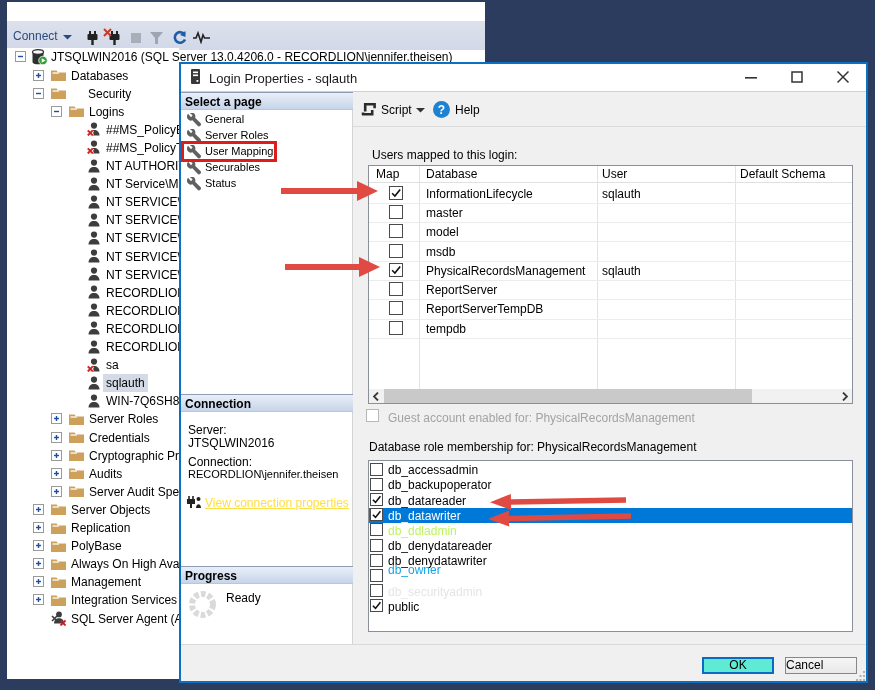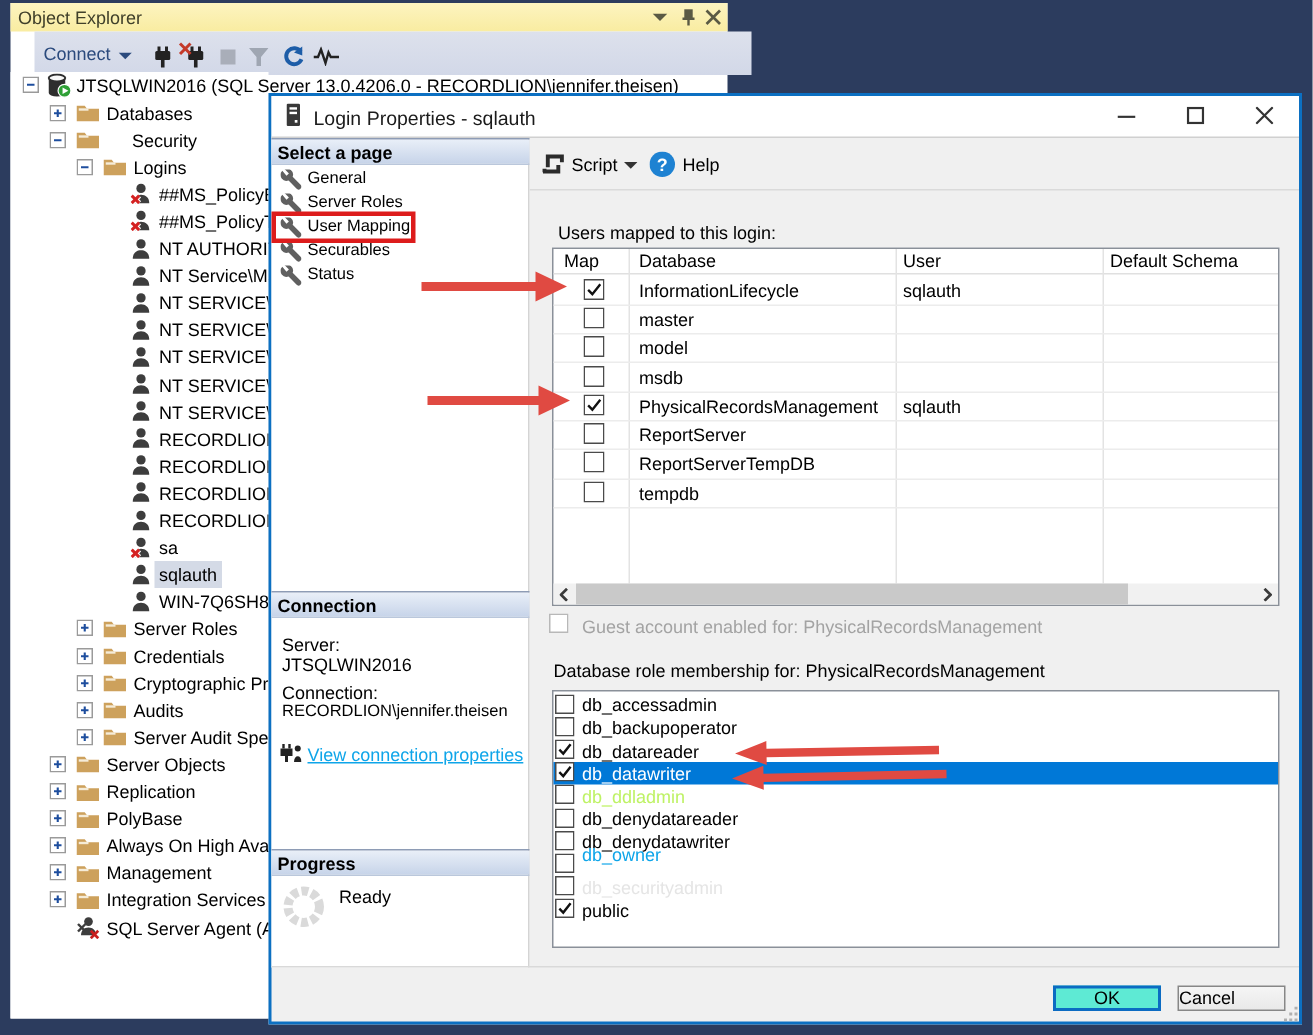--- a/index.html
+++ b/index.html
@@ -3,36 +3,21 @@
 <style>
 *{margin:0;padding:0;box-sizing:border-box}
 html,body{width:875px;height:690px;overflow:hidden}
 body{background:#2c3c5e;font-family:"Liberation Sans",sans-serif;position:relative}
 .abs{position:absolute}
 .t12{font-size:12px;color:#000;white-space:nowrap}
 svg{display:block}
 </style></head><body>
 
 <div class="abs" style="left:7px;top:2px;width:478px;height:677px;background:#fff">
-<div class="abs" style="left:0;top:0;width:478px;height:19px;background:linear-gradient(180deg,#fcf4c0,#f9eca1)">
-      <div class="abs t12" style="left:5px;top:3px;color:#40402a">Object Explorer</div>
-      <svg class="abs" style="left:428px;top:7px" width="10" height="6">
-        <polygon points="0,0 10,0 5,5" fill="#5a5a44"></polygon>
-      </svg>
-      <svg class="abs" style="left:446px;top:4px" width="12" height="12" fill="none" stroke="#5a5a44" stroke-width="1.6">
-        <rect x="4" y="1" width="4" height="5" fill="#5a5a44"></rect>
-        <line x1="2" y1="6.5" x2="10" y2="6.5"></line>
-        <line x1="6" y1="7" x2="6" y2="11"></line>
-      </svg>
-      <svg class="abs" style="left:463px;top:4px" width="11" height="11" stroke="#5a5a44" stroke-width="1.8">
-        <line x1="1" y1="1" x2="10" y2="10"></line>
-        <line x1="10" y1="1" x2="1" y2="10"></line>
-      </svg>
-    </div>
-<div class="abs" style="left:16px;top:19px;width:478px;height:29px;background:linear-gradient(180deg,#dde1ec,#d2d8e8)">
+<div class="abs" style="left:0;top:19px;width:478px;height:29px;background:linear-gradient(180deg,#dde1ec,#d2d8e8)">
 <div class="abs t12" style="left:6px;top:8px;color:#2b4a7d">Connect</div>
 <svg class="abs" style="left:56px;top:14px" width="9" height="5">
         <polygon points="0,0 9,0 4.5,4.5" fill="#2b4a7d"></polygon>
       </svg>
 <svg class="abs" style="left:78px;top:9px" width="15" height="16">
         <line x1="5" y1="1" x2="5" y2="5" stroke="#222" stroke-width="2"></line>
         <line x1="10" y1="1" x2="10" y2="5" stroke="#222" stroke-width="2"></line>
         <rect x="2.5" y="4" width="10" height="6" fill="#222" rx="1"></rect>
         <line x1="7.5" y1="10" x2="7.5" y2="15" stroke="#222" stroke-width="2.4"></line>
       </svg>
@@ -392,21 +377,21 @@
 <div class="abs t12" style="left:188px;top:455px">Connection:</div>
 <div class="abs t12" style="left:188px;top:468px;font-size:11px">RECORDLION\jennifer.theisen</div>
 <svg class="abs" style="left:186px;top:495px" width="15" height="13">
     <line x1="3" y1="1" x2="3" y2="4" stroke="#222" stroke-width="1.6"></line>
     <line x1="7" y1="1" x2="7" y2="4" stroke="#222" stroke-width="1.6"></line>
     <rect x="1" y="4" width="8" height="5" fill="#222"></rect>
     <line x1="5" y1="9" x2="5" y2="13" stroke="#222" stroke-width="2"></line>
     <circle cx="12.5" cy="4" r="2" fill="#222"></circle>
     <path d="M10 13 c0-2.5 1.2-3.8 2.5-3.8 s2.5 1.3 2.5 3.8 z" fill="#222"></path>
   </svg>
-<div class="abs t12" style="left:205px;top:496px;color:#0ea5e9;text-decoration:underline">View connection properties</div>
+<div class="abs t12" style="left:205px;top:496px;color:#fde047;text-decoration:underline">View connection properties</div>
 <div class="abs" style="left:181px;top:566px;width:172px;height:18px;background:linear-gradient(180deg,#e9eff8,#c7d4e9);border-top:1px solid #8e9cb5;border-bottom:1px solid #bac7db">
     <div class="t12" style="font-weight:bold;padding:2px 0 0 4px">Progress</div>
   </div>
 <svg class="abs" style="left:188px;top:590px" width="29" height="29" fill="none" stroke="#dadada" stroke-width="6">
     <circle cx="14.5" cy="14.5" r="10.5" stroke-dasharray="4.6 2.2"></circle>
   </svg>
 <div class="abs t12" style="left:226px;top:591px">Ready</div>
 <div class="abs t12" style="left:372px;top:148px">Users mapped to this login:</div>
 <div class="abs" style="left:368px;top:165px;width:485px;height:239px;background:#fff;border:1px solid #8a9099"></div>
 <div class="abs" style="left:369px;top:182px;width:483px;height:1px;background:#e0e0e0"></div>

